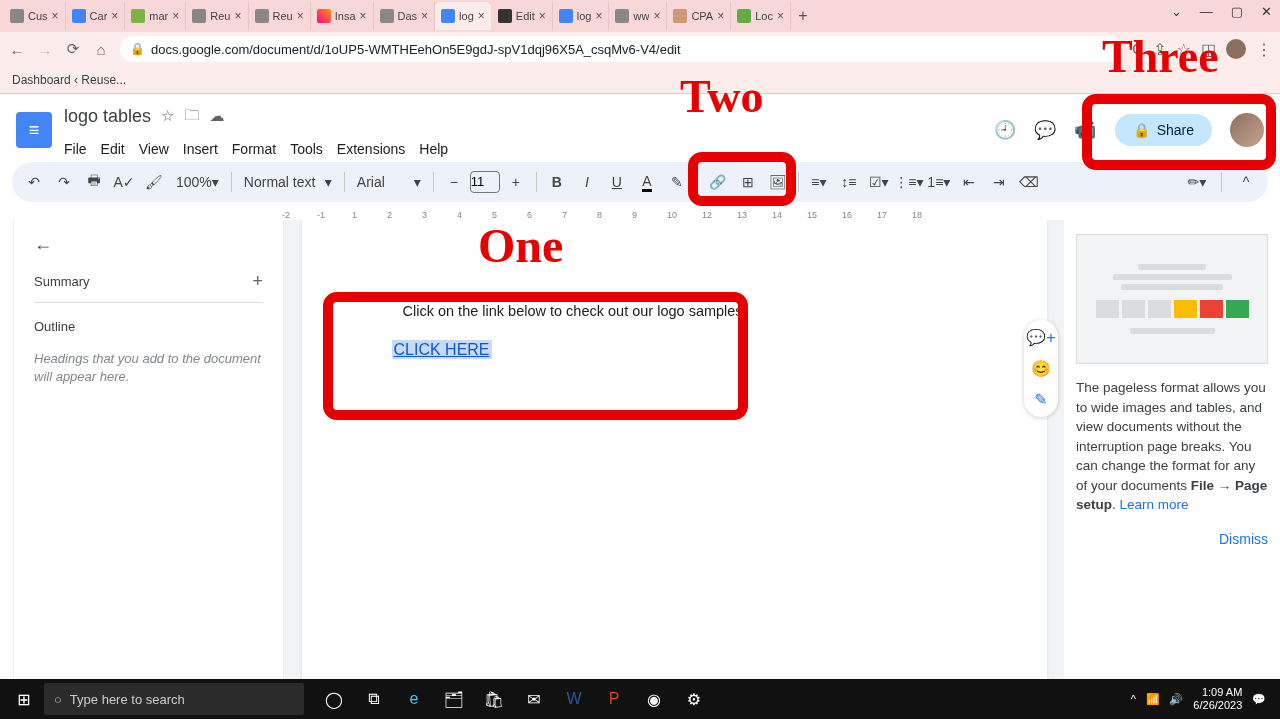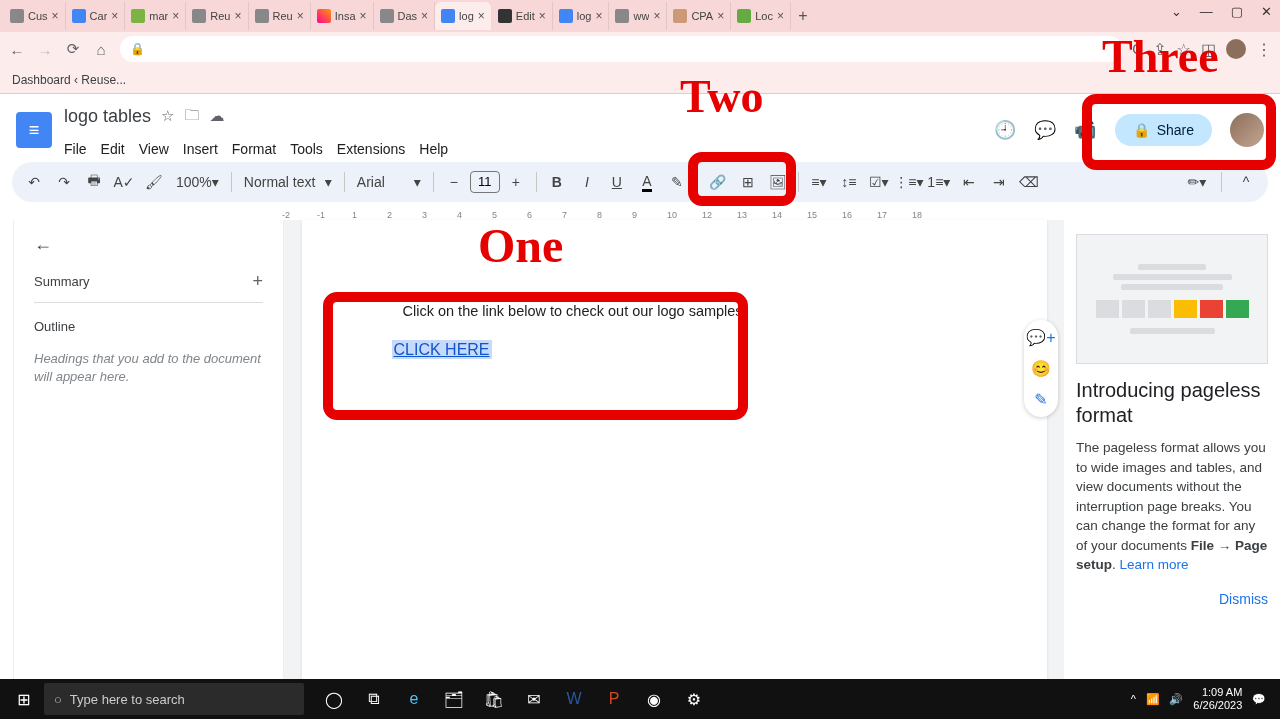--- a/index.html
+++ b/index.html
@@ -35,21 +35,21 @@
 .header-right { display: flex; align-items: center; gap: 18px; }
 .hr-icon { color: #444; font-size: 18px; cursor: pointer; }
 .share-btn { background: #c2e7ff; color: #001d35; padding: 8px 18px; border-radius: 20px; display: flex; align-items: center; gap: 6px; font-size: 14px; font-weight: 500; cursor: pointer; }
 .avatar { width: 34px; height: 34px; border-radius: 50%; background: linear-gradient(135deg,#8b6f5c,#c4a590); }
 
 
 .toolbar { height: 40px; background: #edf2fa; margin: 4px 12px 0; border-radius: 20px; display: flex; align-items: center; padding: 0 8px; gap: 2px; }
 .tb-btn { width: 28px; height: 28px; display: flex; align-items: center; justify-content: center; color: #444; font-size: 14px; cursor: pointer; border-radius: 4px; }
 .tb-sep { width: 1px; height: 20px; background: #c7c7c7; margin: 0 4px; }
 .tb-select { display: flex; align-items: center; padding: 0 6px; font-size: 14px; color: #444; }
-.font-size-box { width: 30px; height: 22px; border: 1px solid #747775; border-radius: 4px; text-align: center; font-size: 13px; line-height: 20px; }
+.font-size-box { width: 30px; height: 22px; border: 1px solid #747775; border-radius: 4px; font-size: 13px; line-height: 20px; }
 .tb-right { margin-left: auto; display: flex; align-items: center; gap: 6px; }
 
 
 .ruler-area { height: 18px; margin: 0 12px; background: #fff; position: relative; font-size: 9px; color: #80868b; display: flex; align-items: flex-end; padding-left: 270px; }
 .ruler-tick { width: 70px; text-align: left; }
 
 
 .main { display: flex; height: calc(100% - 32px - 34px - 28px - 64px - 40px - 18px - 40px); background: #f8f9fa; }
 .left-panel { width: 270px; background: #fff; padding: 14px 20px; border-right: 1px solid #eee; }
 .lp-back { font-size: 18px; color: #444; margin-bottom: 16px; cursor: pointer; }
@@ -167,20 +167,21 @@
   </div>
 </div>
 
 <div class="addr-bar">
   <div class="nav-btn">←</div>
   <div class="nav-btn" style="color:#bbb">→</div>
   <div class="nav-btn">⟳</div>
   <div class="nav-btn">⌂</div>
   <div class="url-box">
     <span class="lock">🔒</span>
+    <span>docs.google.com/document/d/1oUP5-WMTHEehOn5E9gdJ-spV1dqj96X5A_csqMv6-V4/edit</span>
   </div>
   <div class="addr-right">
     <span style="font-size:14px">G</span>
     <span>⇪</span>
     <span>☆</span>
     <span>◫</span>
     <span style="width:20px;height:20px;border-radius:50%;background:#8b6f5c;display:inline-block"></span>
     <span>⋮</span>
   </div>
 </div>
@@ -335,21 +336,20 @@
       <div style="display:flex;gap:3px;width:90%;margin-top:6px">
         <div style="flex:1;height:18px;background:#dadce0"></div>
         <div style="flex:1;height:18px;background:#dadce0"></div>
         <div style="flex:1;height:18px;background:#dadce0"></div>
         <div style="flex:1;height:18px;background:#fbbc04"></div>
         <div style="flex:1;height:18px;background:#ea4335"></div>
         <div style="flex:1;height:18px;background:#34a853"></div>
       </div>
       <div class="rp-line" style="width:50%;margin-top:6px"></div>
     </div>
-    <div class="rp-title">Introducing pageless format</div>
     <div class="rp-body">
       <span>The pageless format allows you to wide images and tables, and view documents without the interruption page breaks. You can change the format for any of your documents</span>
       <b>File → Page setup</b>. <span class="rp-link">Learn more</span>
     </div>
     <div class="rp-dismiss">Dismiss</div>
   </div>
 </div>
 
 <div class="annot-text" style="left:478px;top:218px;font-size:48px">One</div>
 <div class="annot-box" style="left:323px;top:292px;width:425px;height:128px"></div>

